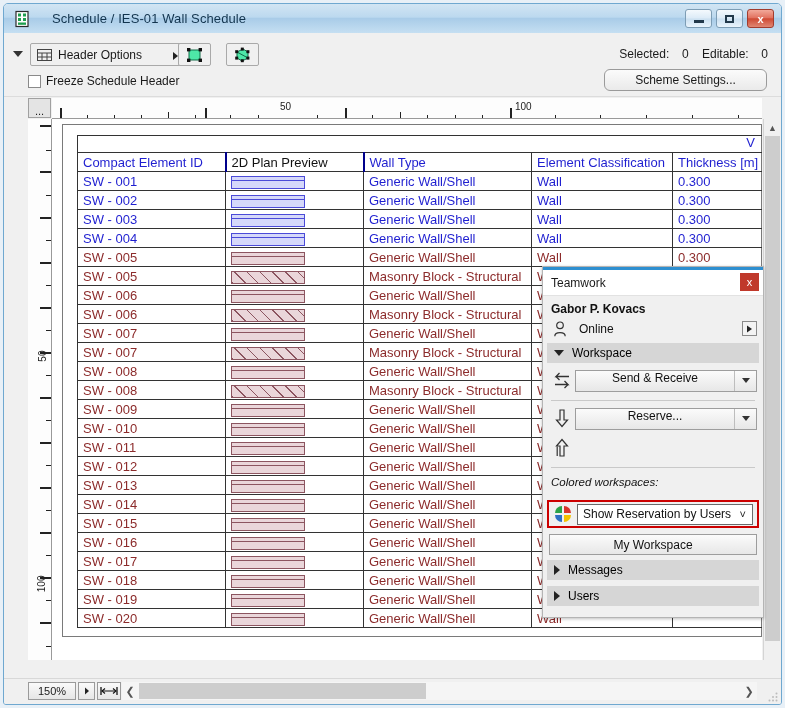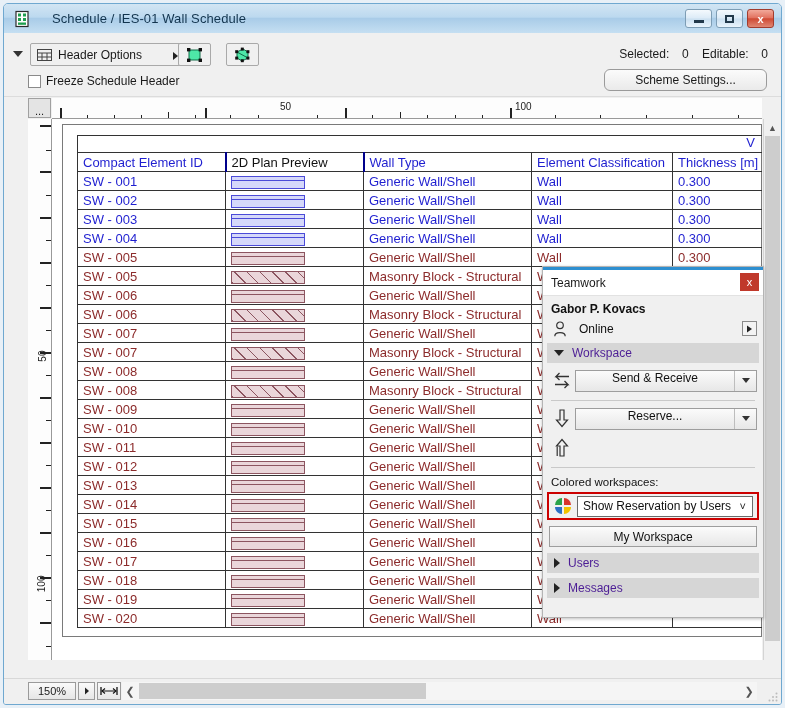--- a/index.html
+++ b/index.html
@@ -246,21 +246,21 @@
   }
   .tw-section .tri{
     margin-left:7px;width:0;height:0;
     border-left:5px solid transparent;border-right:5px solid transparent;
     border-top:6px solid #222;
   }
   .tw-section .tri.right{
     border-top:5px solid transparent;border-bottom:5px solid transparent;
     border-left:6px solid #222;border-right:0;
   }
-  .tw-section .tx{margin-left:8px;font-size:12px;color:#4c1d95;}
+  .tw-section .tx{margin-left:8px;font-size:12px;color:#000000;}
   .tw-row{
     display:flex;align-items:center;height:25px;margin:5px 6px 0 6px;
   }
   .tw-row .ic{width:26px;display:flex;justify-content:center;align-items:center;}
   .split{
     flex:1;height:22px;border:1px solid #9d9d9d;
     background:linear-gradient(to bottom,#fbfbfb,#e7e7e7);
     display:flex;align-items:flex-start;box-sizing:border-box;
   }
   .split .lab{
@@ -268,21 +268,21 @@
   }
   .split .drop{
     width:21px;height:20px;border-left:1px solid #bdbdbd;
     display:flex;align-items:center;justify-content:center;
   }
   .caretd{
     width:0;height:0;border-left:4px solid transparent;
     border-right:4px solid transparent;border-top:5px solid #333;
   }
   .hr{height:1px;background:#c9c9c9;margin:7px 8px 0 8px;}
-  .cw-lab{font-size:11.5px;color:#111;margin:8px 0 4px 8px;}
+  .cw-lab{font-size:11.5px;color:#111;margin:8px 0 12px 8px;font-style:italic;}
   .cw-box{
     position:relative;margin:0 4px;height:28px;
     border:2px solid #cc0000;display:flex;align-items:center;box-sizing:border-box;
   }
   .pin{width:16px;height:16px;margin-left:6px;position:relative;flex:0 0 auto;}
   .pin i{position:absolute;width:7px;height:7px;display:block;}
   .pin i.g{left:0;top:0;background:#2aa34a;border-radius:7px 0 0 0;}
   .pin i.r{right:0;top:0;background:#d9342b;border-radius:0 7px 0 0;}
   .pin i.b{left:0;bottom:0;background:#2d6fc4;border-radius:0 0 0 7px;}
   .pin i.y{right:0;bottom:0;background:#f2c200;border-radius:0 0 7px 0;}
@@ -729,28 +729,28 @@
           <i class="y"></i>
       </span>
       <span class="cw-sel">
         <span class="tx">Show Reservation by Users</span>
         <span class="chev">˅</span>
       </span>
     </div>
 
     <div class="myws">My Workspace</div>
 
+    <div class="tw-section" style="margin-top:5px;">
+      <span class="tri right"></span>
+      <span class="tx">Messages</span>
+    </div>
+
     <div class="tw-section" style="margin-top:6px;">
       <span class="tri right"></span>
       <span class="tx">Users</span>
-    </div>
-
-    <div class="tw-section" style="margin-top:5px;">
-      <span class="tri right"></span>
-      <span class="tx">Messages</span>
     </div>
   </div>
 
   <div class="botbar">
     <div class="zoombox">150%</div>
     <div class="zbtn a">
       <span>
         <svg width="6" height="8" viewBox="0 0 6 8">
             <polygon points="1,0.5 5,4 1,7.5" fill="#222"></polygon>
           </svg>

